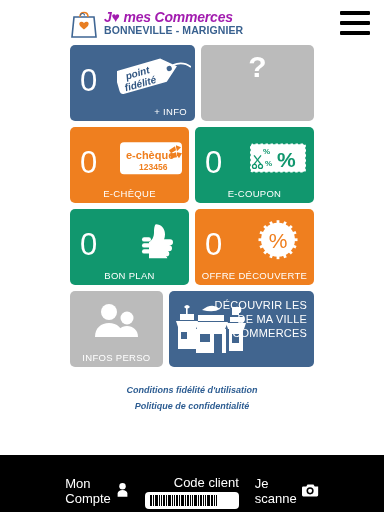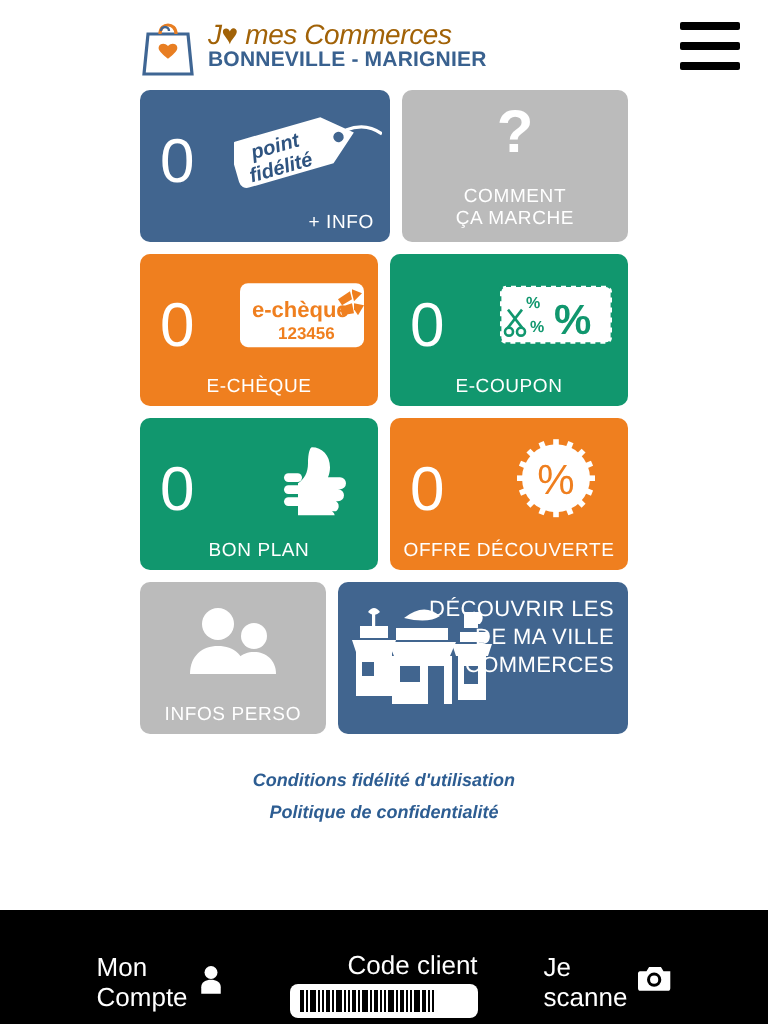--- a/index.html
+++ b/index.html
@@ -46,22 +46,22 @@
     flex: 0 0 30px;
     position: relative;
   }
   .brand-text {
     display: flex;
     flex-direction: column;
     line-height: 1;
   }
   .brand-title {
     font-size: 14px;
-    font-weight: normal;
-    color: #a16207;
+    font-weight: bold;
+    color: #a21caf;
     letter-spacing: -0.2px;
     font-style: italic;
     white-space: nowrap;
   }
   .brand-sub {
     font-size: 10.5px;
     color: #39618f;
     font-weight: bold;
     letter-spacing: 0.1px;
     margin-top: 1px;
@@ -183,21 +183,21 @@
   .bottombar {
     position: absolute;
     left: 0;
     right: 0;
     bottom: 0;
     height: 57px;
     background: #000000;
     display: flex;
     align-items: center;
     justify-content: center;
-    gap: 33px;
+    gap: 16px;
     padding-top: 16px;
     box-sizing: border-box;
   }
   .bb-item {
     display: flex;
     align-items: center;
     color: #ffffff;
     cursor: pointer;
   }
   .bb-label {
@@ -272,24 +272,20 @@
               <text x="6" y="30" font-family="Liberation Sans, sans-serif" font-size="10" font-style="italic" font-weight="bold" fill="#2f5480">fidélité</text>
             </g>
             <path d="M56 12 q10 -4 18 2" fill="none" stroke="#ffffff" stroke-width="1.6"></path>
           </svg>
         </div>
         <div class="caption right">+ INFO</div>
       </div>
 
       <div class="tile t-gray" style="flex:0.95 1 0">
         <div class="qmark">?</div>
-        <div class="caption two-line">
-          <div>COMMENT</div>
-          <div>ÇA MARCHE</div>
-        </div>
       </div>
     </div>
 
     <div class="row">
       <div class="tile t-orange">
         <div class="count">0</div>
         <div class="tile-icon">
           <svg viewBox="0 0 62 36" width="62" height="36">
             <rect x="0" y="2" width="62" height="32" rx="4" fill="#ffffff"></rect>
             <text x="6" y="19" font-family="Liberation Sans, sans-serif" font-size="11" font-weight="bold" fill="#ef7f1f">e-chèque</text>

